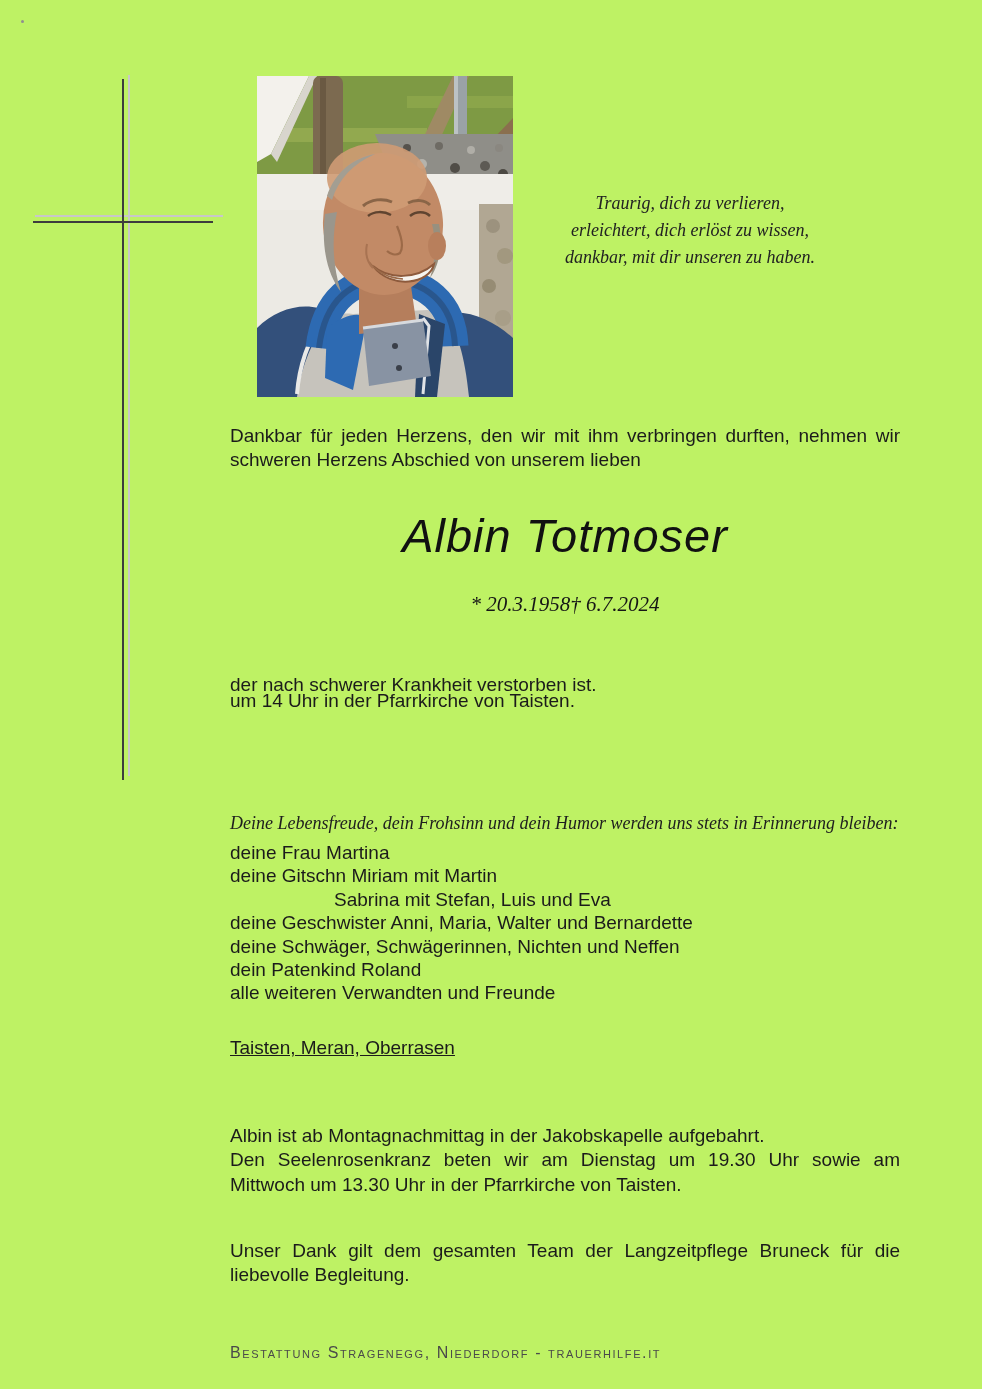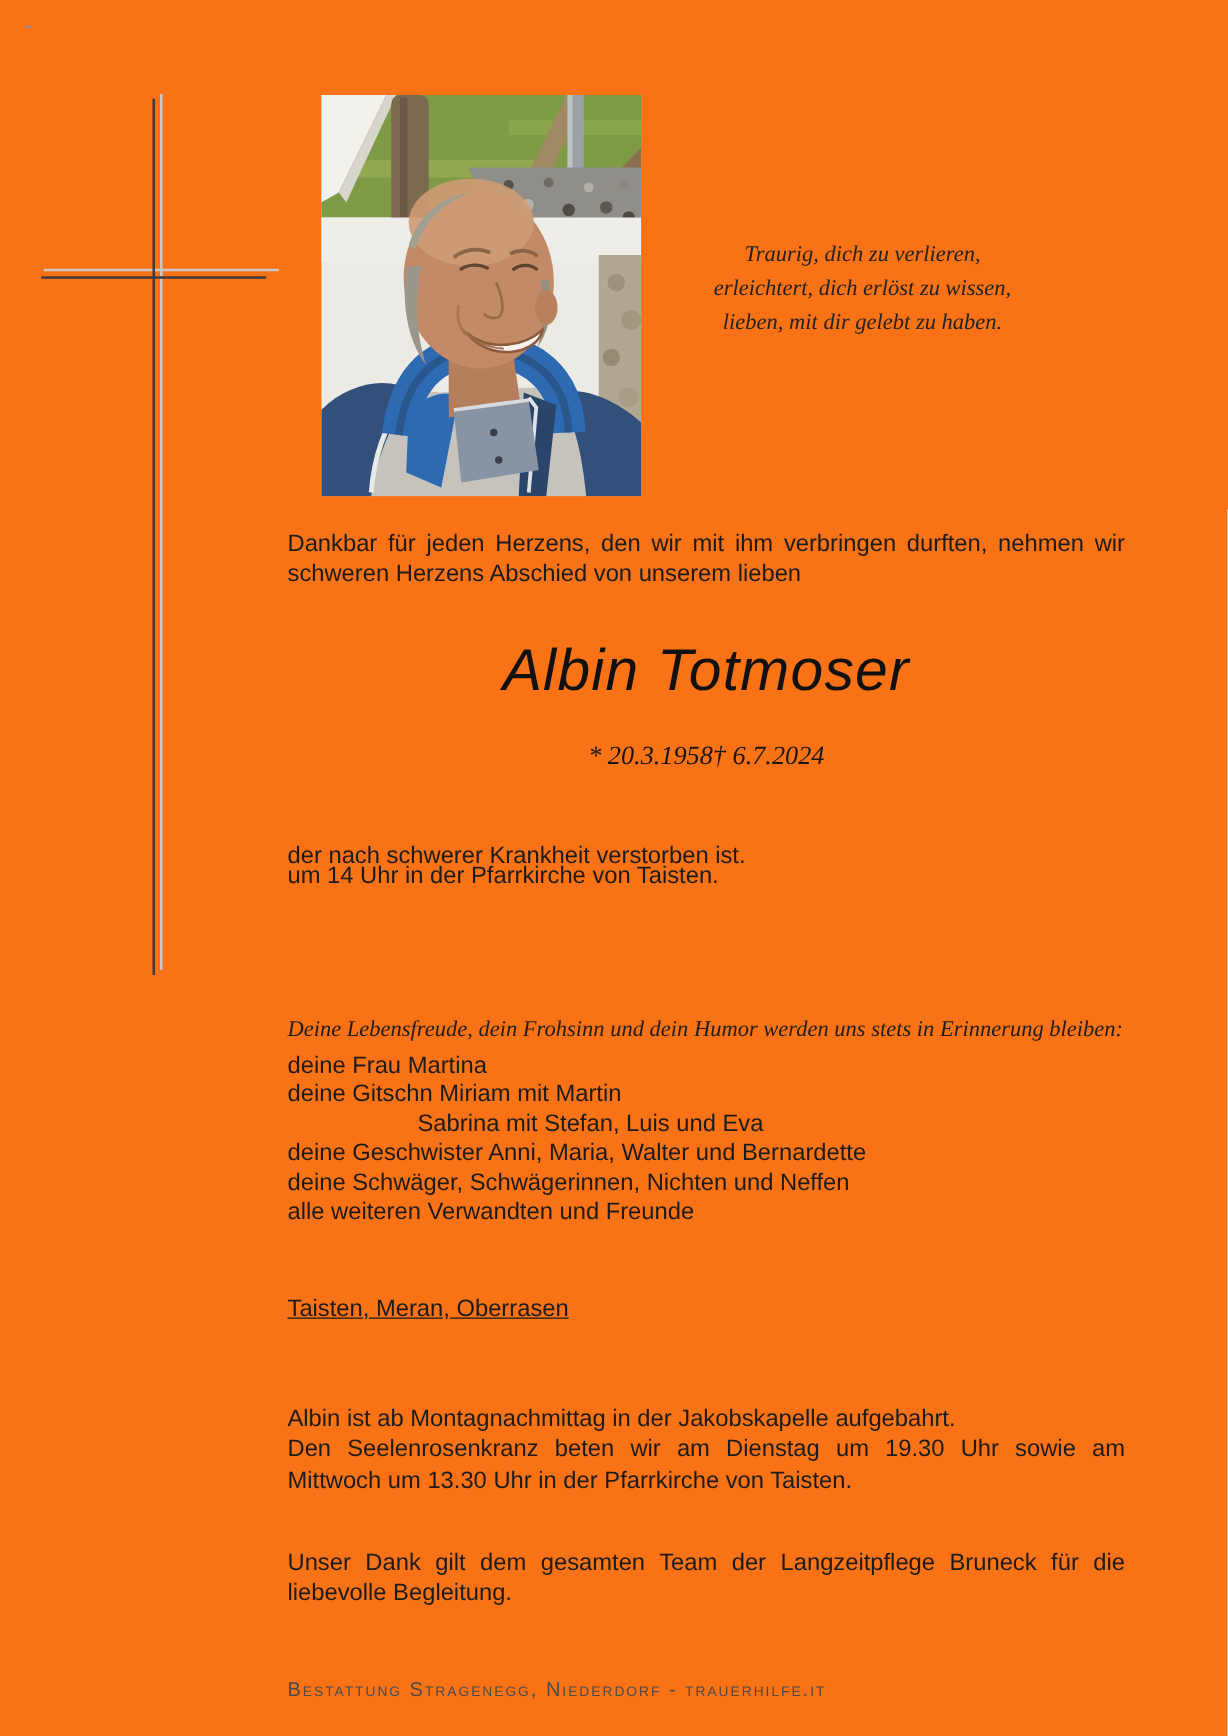--- a/index.html
+++ b/index.html
@@ -1,20 +1,20 @@
 <!DOCTYPE html>
 <html lang="de"><head>
 <meta charset="utf-8">
 <style>
   html, body { margin: 0; padding: 0; background: #ffffff; }
   .page {
     position: relative;
     width: 982px;
     height: 1389px;
-    background: #f97316;
+    background: #bef264;
     overflow: hidden;
     font-family: "Liberation Sans", sans-serif;
     color: #1b1b1b;
   }
   .abs { position: absolute; }
 
   
   .artifact-dot {
     left: 21px; top: 20px; width: 3px; height: 3px;
     background: #8f8f8f; border-radius: 50%;
@@ -184,21 +184,21 @@
       <path d="M116,190 C132,204 160,203 177,188 C173,208 134,214 116,190 Z" fill="#f7f4ef" stroke="#8d5a3c" stroke-width="2"></path>
       <path d="M112,186 C120,196 132,202 146,203" stroke="#9c6a48" stroke-width="1.6" fill="none"></path>
 
       <path d="M110,168 C108,178 110,186 116,192" stroke="#a87352" stroke-width="2" fill="none"></path>
     </svg>
   </div>
 
   <div class="abs quote">
     <div>Traurig, dich zu verlieren,</div>
     <div>erleichtert, dich erlöst zu wissen,</div>
-    <div>lieben, mit dir gelebt zu haben.</div>
+    <div>dankbar, mit dir unseren zu haben.</div>
   </div>
 
   <div class="abs col body-par intro-par">
     <div class="jline">Dankbar für jeden Herzens, den wir mit ihm verbringen durften, nehmen wir</div>
     <div>schweren Herzens Abschied von unserem lieben</div>
   </div>
 
   <div class="abs deceased-name">Albin Totmoser</div>
 
   <div class="abs dates">
@@ -213,20 +213,21 @@
   </div>
 
   <div class="abs remembrance-intro">Deine Lebensfreude, dein Frohsinn und dein Humor werden uns stets in Erinnerung bleiben:</div>
 
   <div class="abs col body-par mourners">
     <div>deine Frau Martina</div>
     <div>deine Gitschn Miriam mit Martin</div>
     <div class="indent">Sabrina mit Stefan, Luis und Eva</div>
     <div>deine Geschwister Anni, Maria, Walter und Bernardette</div>
     <div>deine Schwäger, Schwägerinnen, Nichten und Neffen</div>
+    <div>dein Patenkind Roland</div>
     <div>alle weiteren Verwandten und Freunde</div>
   </div>
 
   <div class="abs col body-par places-line">Taisten, Meran, Oberrasen</div>
 
   <div class="abs col body-par wake-block">
     <div>Albin ist ab Montagnachmittag in der Jakobskapelle aufgebahrt.</div>
     <div class="jline">Den Seelenrosenkranz beten wir am Dienstag um 19.30 Uhr sowie am</div>
     <div>Mittwoch um 13.30 Uhr in der Pfarrkirche von Taisten.</div>
   </div>

